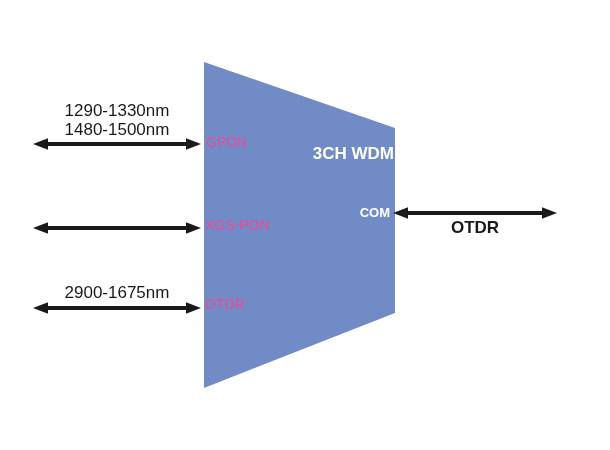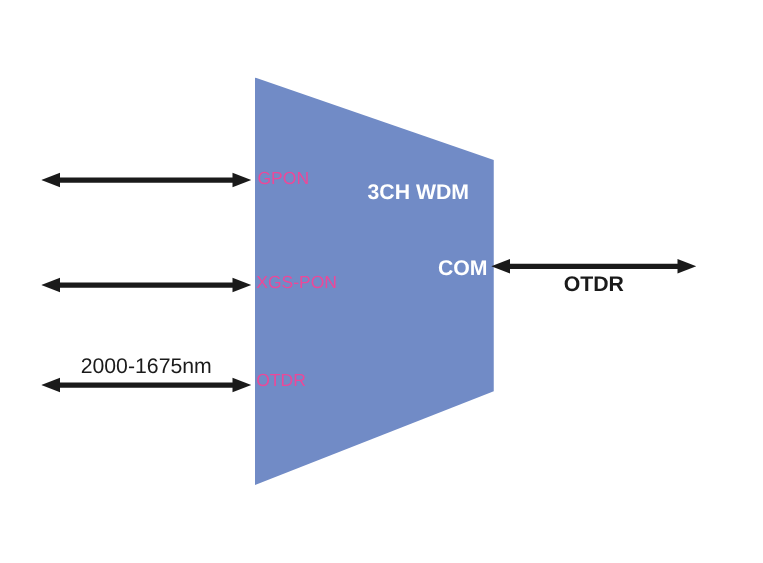--- a/index.html
+++ b/index.html
@@ -44,35 +44,35 @@
     color: #ec4899;
     white-space: nowrap;
   }
 
   
   .device-label {
     position: absolute;
     left: 294px;
     top: 144px;
     width: 100px;
-    text-align: left;
+    text-align: right;
     font-size: 17px;
     font-weight: bold;
     color: #FFFFFF;
     white-space: nowrap;
   }
 
   
   .com-label {
     position: absolute;
     left: 320px;
     top: 205px;
     width: 70px;
     text-align: right;
-    font-size: 17px;
+    font-size: 13px;
     font-weight: bold;
     color: #FFFFFF;
   }
 
   
   .com-signals {
     position: absolute;
     left: 393px;
     width: 164px;
     text-align: center;
@@ -84,38 +84,42 @@
 </style>
 </head>
 <body>
 
 <div class="canvas">
 
   <svg class="trapezoid-svg" width="192" height="327" viewBox="0 0 192 327">
     <polygon points="0,0 191,66 191,251 0,326" fill="#718BC6"></polygon>
   </svg>
 
+  <div class="wl-labels" style="left:33px; top:101px;">
+    <div>1290-1330nm</div>
+    <div>1480-1500nm</div>
+  </div>
   <svg class="arrow" style="left:33px; top:137px;" width="168" height="14" viewBox="0 0 168 14">
     <line x1="13" y1="7" x2="155" y2="7" stroke="#1A1A1A"></line>
     <polygon points="0,7 15,1.2 15,12.8" fill="#1A1A1A"></polygon>
     <polygon points="168,7 153,1.2 153,12.8" fill="#1A1A1A"></polygon>
   </svg>
   <div class="port-label" style="left:206px; top:134px;">GPON</div>
 
   <div class="wl-labels" style="left:33px; top:185px;">
   </div>
   <svg class="arrow" style="left:33px; top:221px;" width="168" height="14" viewBox="0 0 168 14">
     <line x1="13" y1="7" x2="155" y2="7" stroke="#1A1A1A"></line>
     <polygon points="0,7 15,1.2 15,12.8" fill="#1A1A1A"></polygon>
     <polygon points="168,7 153,1.2 153,12.8" fill="#1A1A1A"></polygon>
   </svg>
   <div class="port-label" style="left:205px; top:217px;">XGS-PON</div>
 
   <div class="wl-labels" style="left:33px; top:283px;">
-    <div>2000-1675nm</div>
+    <div>2900-1675nm</div>
   </div>
   <svg class="arrow" style="left:33px; top:301px;" width="168" height="14" viewBox="0 0 168 14">
     <line x1="13" y1="7" x2="155" y2="7" stroke="#1A1A1A"></line>
     <polygon points="0,7 15,1.2 15,12.8" fill="#1A1A1A"></polygon>
     <polygon points="168,7 153,1.2 153,12.8" fill="#1A1A1A"></polygon>
   </svg>
   <div class="port-label" style="left:205px; top:296px;">OTDR</div>
 
   <div class="device-label">3CH WDM</div>
 

